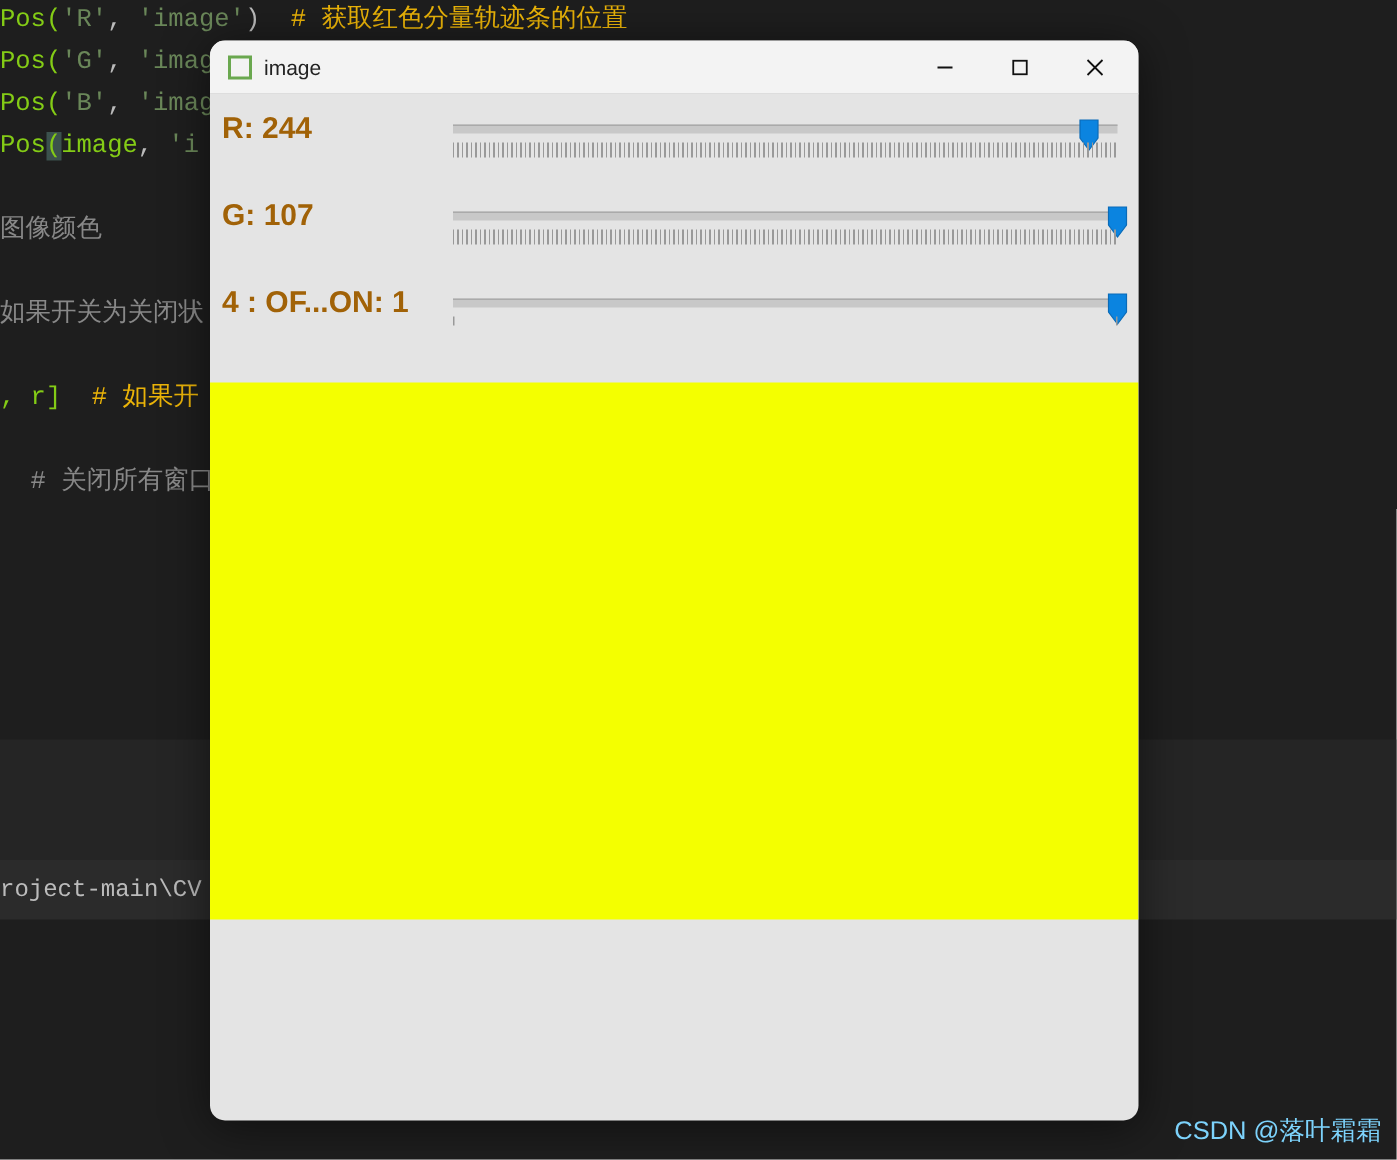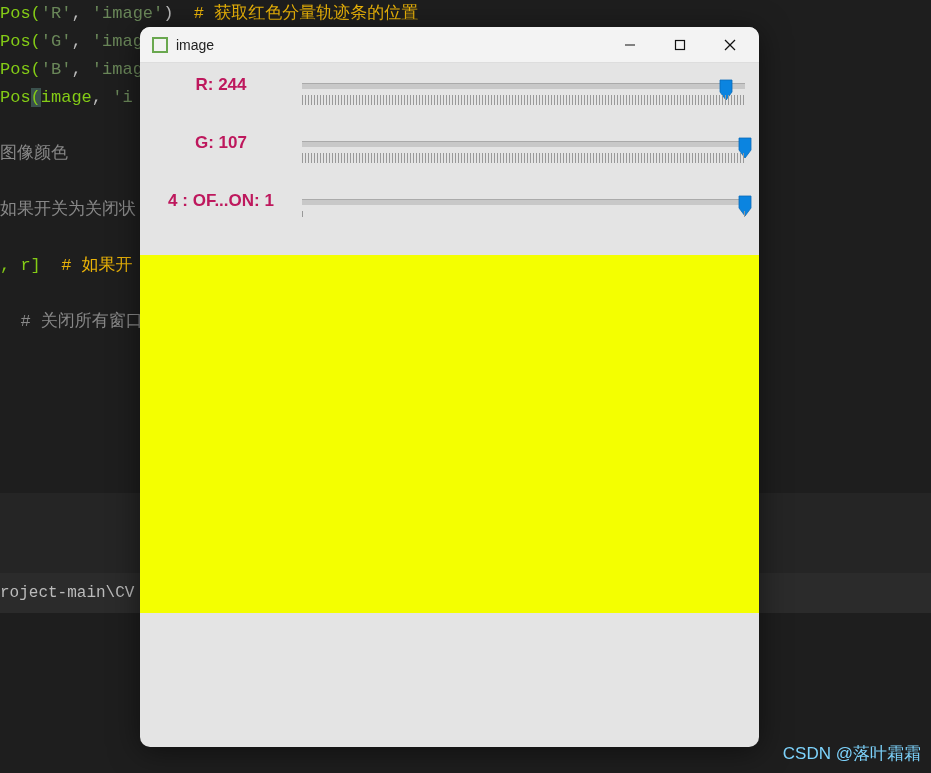--- a/index.html
+++ b/index.html
@@ -134,25 +134,25 @@
     
     .trackbar {
       display: flex;
       align-items: flex-start;
       margin-bottom: 16px;
       height: 42px;
     }
     
     .trackbar-label {
       width: 154px;
-      text-align: center;
+      text-align: left;
       font-family: Arial, sans-serif;
       font-weight: bold;
-      font-size: 17px;
-      color: #be185d;
+      font-size: 20px;
+      color: #a16207;
       padding-right: 8px;
       padding-top: 0;
     }
     
     .trackbar-slider {
       flex: 1;
       position: relative;
       padding-right: 6px;
     }
     

